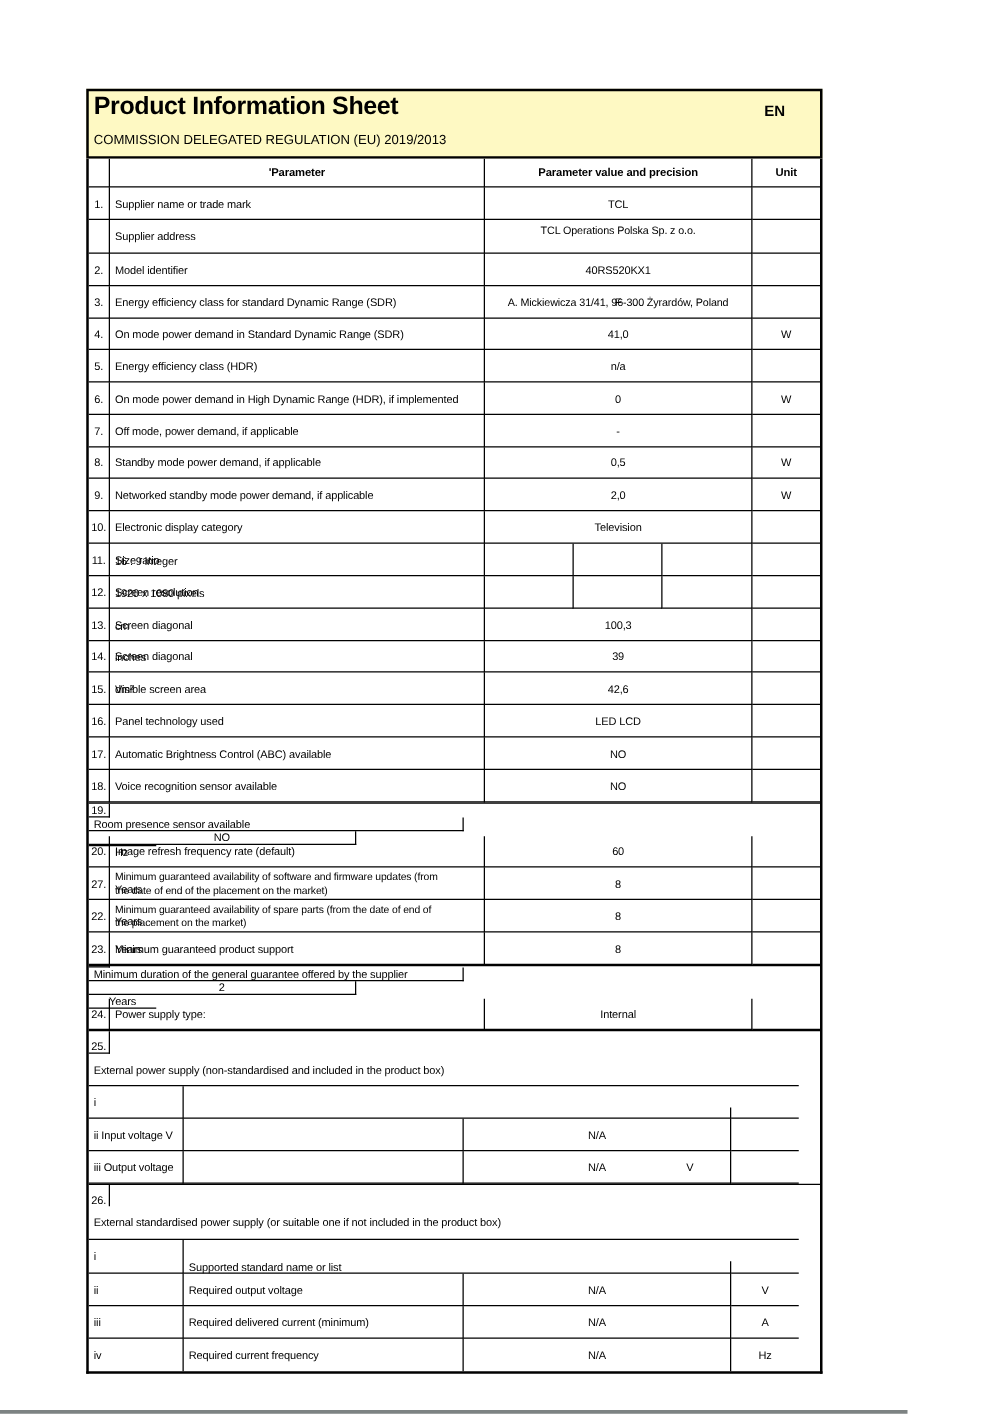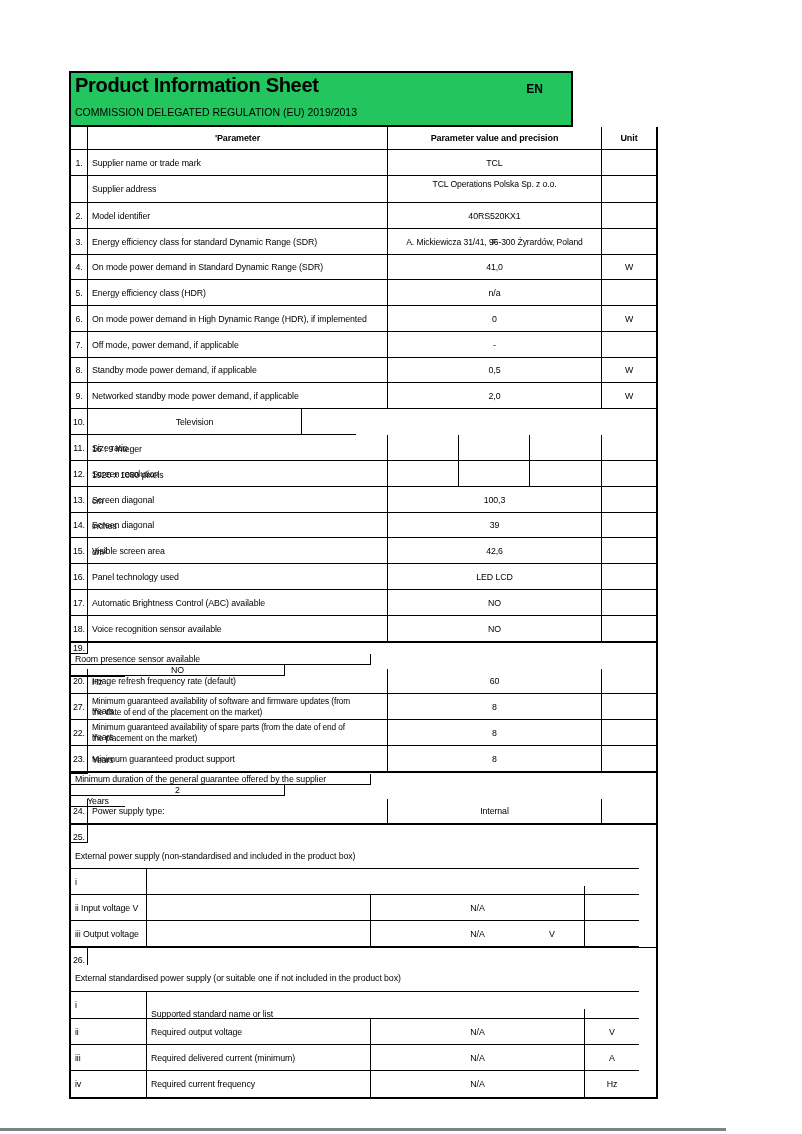--- a/index.html
+++ b/index.html
@@ -1,19 +1,19 @@
 <!DOCTYPE html>
 <html><head>
 <meta charset="utf-8">
 <style>
   html,body{margin:0;padding:0;background:#fff;}
   body{width:802px;height:1134px;position:relative;font-family:"Liberation Sans",sans-serif;color:#000;overflow:hidden;}
 
   
-  .title-box{position:absolute;left:69px;top:71px;width:504px;height:56px;border:2px solid #000;box-sizing:border-box;background:#22c55e;}
+  .title-box{position:absolute;left:69px;top:71px;width:589px;height:56px;border:2px solid #000;box-sizing:border-box;background:#fef9c3;}
   .title{position:absolute;left:4px;top:1px;font-size:20px;font-weight:bold;letter-spacing:-0.3px;white-space:nowrap;}
   .subtitle{position:absolute;left:4px;top:33px;font-size:10.5px;white-space:nowrap;}
   .lang{position:absolute;right:28px;top:9px;font-size:12px;font-weight:600;}
 
   
   .table{position:absolute;left:69px;top:127px;width:589px;border:2px solid #000;border-top:none;box-sizing:border-box;font-size:8.8px;letter-spacing:-0.1px;background:#fff;}
   .r{display:flex;height:26px;}
   .sr{display:flex;height:26px;}
   .h23{height:23px}.h25{height:25px}.h27{height:27px}
   .c{box-sizing:border-box;border-right:1px solid #000;border-bottom:1px solid #000;display:flex;align-items:center;position:relative;}
@@ -136,20 +136,21 @@
 
   <div class="r">
     <div class="c n cc">9.</div>
     <div class="c p cl">Networked standby mode power demand, if applicable</div>
     <div class="c v cc">2,0</div>
     <div class="c u cc">W</div>
   </div>
 
   <div class="r">
     <div class="c n cc">10.</div>
+    <div class="c p cl">Electronic display category</div>
     <div class="c v cc">Television</div>
     <div class="c u cc"></div>
   </div>
 
   <div class="r">
     <div class="c n cc">11.</div>
     <div class="c p cl">
       <span class="lbl">Size ratio</span>
       <span class="ov">16 : 9 integer</span>
     </div>

